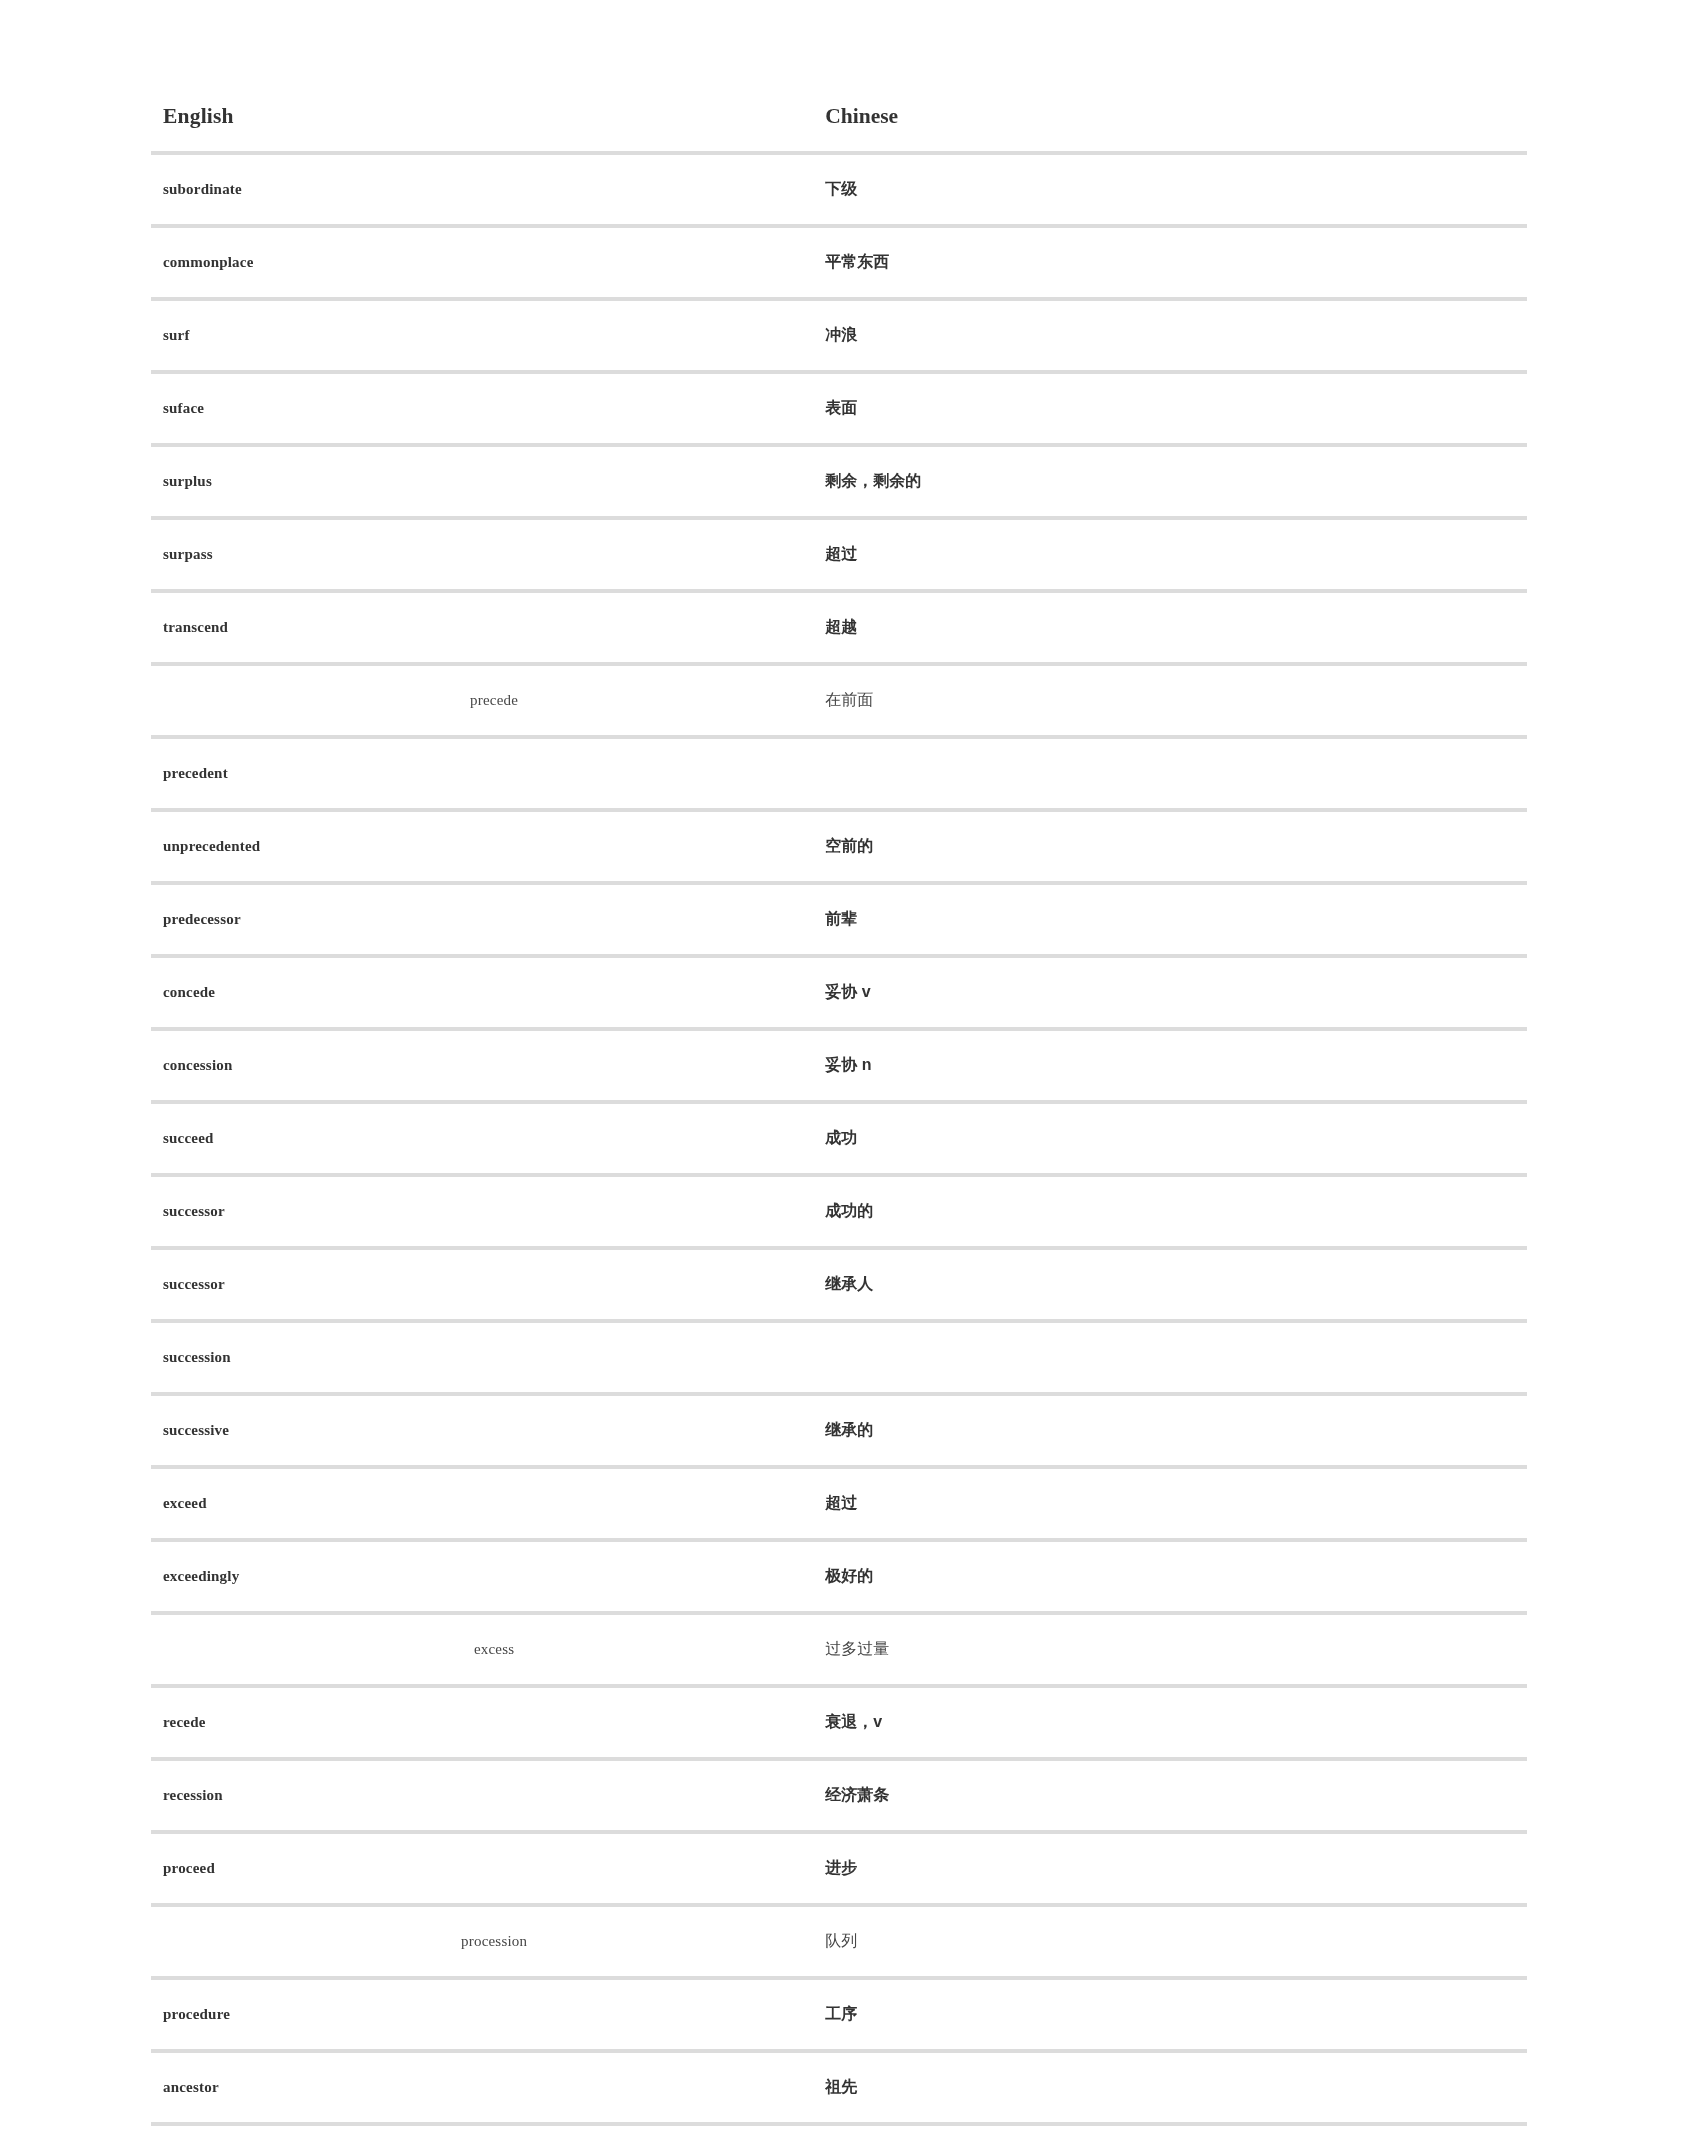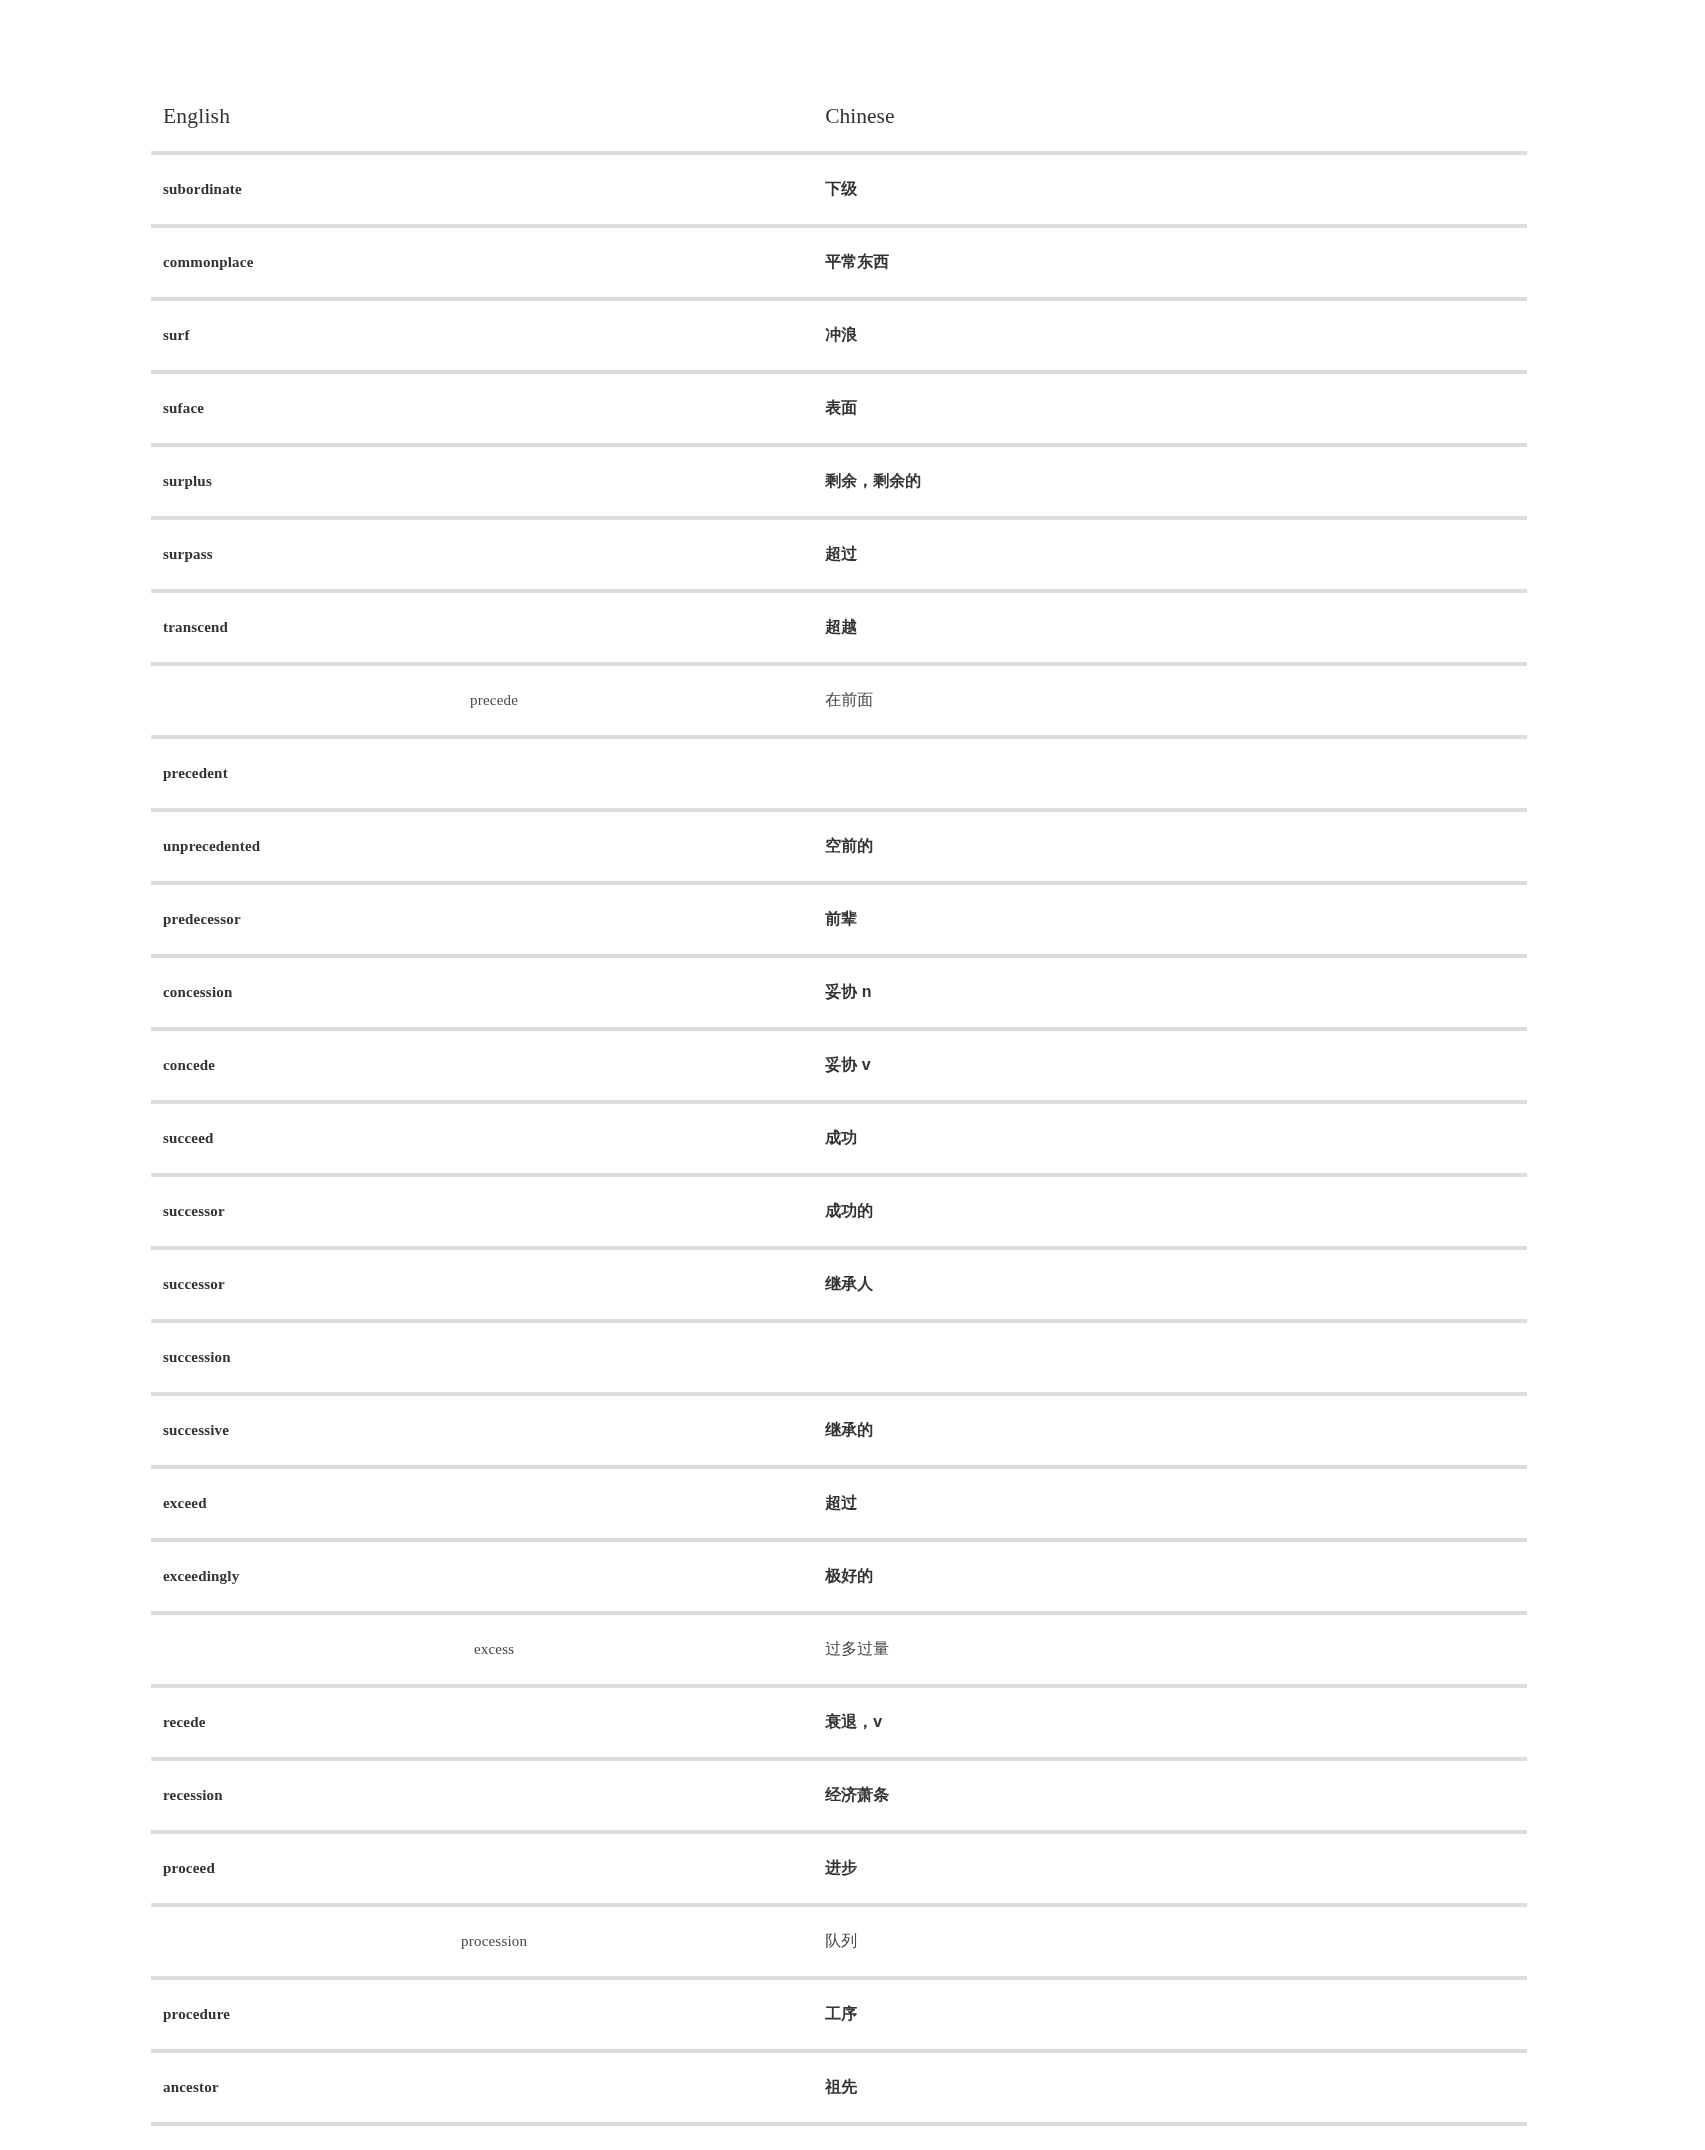--- a/index.html
+++ b/index.html
@@ -43,21 +43,21 @@
   .cell.zh {
     font-family: "Liberation Sans", "DejaVu Sans", sans-serif;
     font-size: 16px;
     font-weight: 700;
     color: var(--bold-text, #333333);
   }
   .row.header .cell.en,
   .row.header .cell.zh {
     font-family: "Liberation Serif", "DejaVu Serif", serif;
     font-size: 21.5px;
-    font-weight: 400;
+    font-weight: 700;
     color: var(--bold-text, #333333);
   }
   .row.regular .cell.en {
     font-weight: 400;
     color: var(--regular-text, #474747);
     text-align: center;
   }
   .row.regular .cell.zh {
     font-weight: 400;
     color: var(--regular-text, #474747);
@@ -110,26 +110,26 @@
         </div>
         <div class="row bold">
           <div class="cell en">unprecedented</div>
           <div class="cell zh">空前的</div>
         </div>
         <div class="row bold">
           <div class="cell en">predecessor</div>
           <div class="cell zh">前辈</div>
         </div>
         <div class="row bold">
+          <div class="cell en">concede</div>
+          <div class="cell zh">妥协 v</div>
+        </div>
+        <div class="row bold">
           <div class="cell en">concession</div>
           <div class="cell zh">妥协 n</div>
-        </div>
-        <div class="row bold">
-          <div class="cell en">concede</div>
-          <div class="cell zh">妥协 v</div>
         </div>
         <div class="row bold">
           <div class="cell en">succeed</div>
           <div class="cell zh">成功</div>
         </div>
         <div class="row bold">
           <div class="cell en">successor</div>
           <div class="cell zh">成功的</div>
         </div>
         <div class="row bold">

